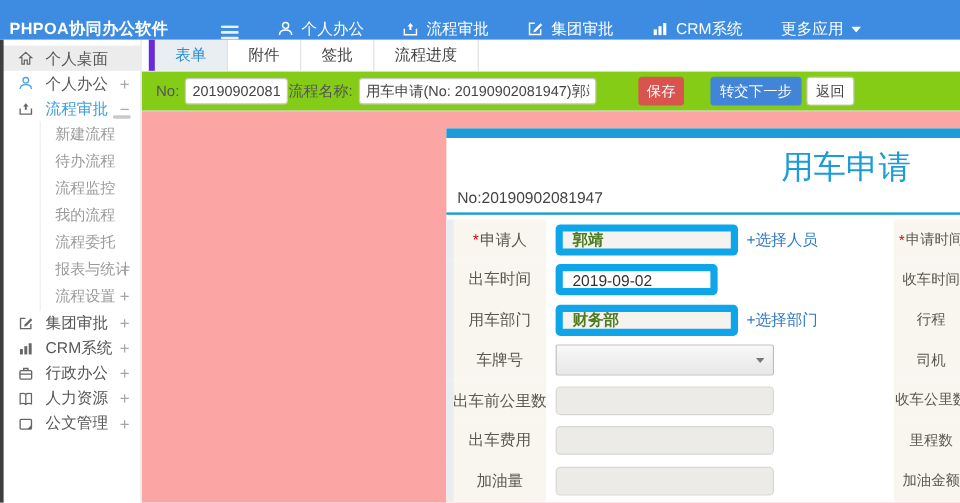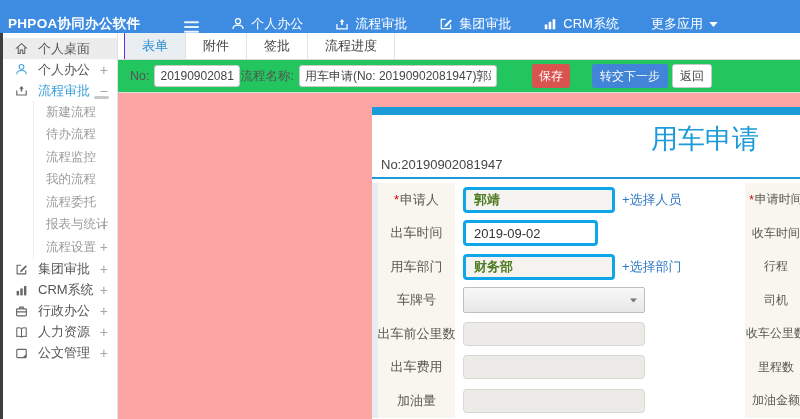--- a/index.html
+++ b/index.html
@@ -38,24 +38,24 @@
               padding-left:12px; font-size:12.5px; color:#9b9b9b; position:relative; cursor:pointer; white-space:nowrap; }
   .expand { position:absolute; right:9px; color:#a6a6a6; font-size:14px; line-height:1; }
   .scroll-thumb { position:absolute; right:8px; top:63px; width:15px; height:3px; background:#c9c9c9;
                   border-radius:2px; z-index:6; }
 
   
   .main { position:absolute; left:118px; top:33px; right:0; bottom:0; }
   .tabbar { height:27px; background:#fff; border-bottom:1px solid #d8d8d8; display:flex; }
   .tab { height:26px; line-height:26px; padding:0 17px; font-size:13px; color:#444;
          border-right:1px solid #e2e2e2; cursor:pointer; white-space:nowrap; }
-  .tab:first-child { border-left:1px solid #6d28d9; margin-left:6px; }
+  .tab:first-child { border-left:5px solid #6d28d9; margin-left:6px; }
   .tab.active { background:#e9eef2; color:#2d8fd0; }
 
-  .toolbar { height:33px; background:#22c55e; border-bottom:1px solid #dddddd; display:flex;
+  .toolbar { height:33px; background:#84cc16; border-bottom:1px solid #dddddd; display:flex;
              align-items:center; padding-left:12px; font-size:12.5px; color:#555; }
   .tb-label { margin-right:5px; white-space:nowrap; }
   .tb-input { height:22px; border:1px solid #c9c9c9; border-radius:3px; font-size:12px; padding:1px 5px;
               color:#444; background:#fff; font-family:inherit; }
   .tb-no { width:86px; }
   .tb-name { width:198px; }
   .btn { height:24px; border:none; border-radius:3px; font-size:12px; padding:0 7px; cursor:pointer;
          color:#fff; font-family:inherit; white-space:nowrap; }
   .btn-save { background:#d9534f; margin-left:35px; }
   .btn-next { background:#4285d8; margin-left:22px; padding:0 8px;text-align:center; }
@@ -70,21 +70,21 @@
   .form-no { font-size:13px; color:#444; padding-left:9px; height:16px; line-height:16px; }
   .divider { border-bottom:2px solid #1b9bd8; margin-top:4px; }
   .form-table { margin-top:4px; }
   .frow { display:flex; height:33.5px; align-items:center; }
   .cell-label { width:83px; align-self:stretch; background:#f8f6ee; display:flex; align-items:center;
                 justify-content:center; font-size:13px; color:#59594f; border-left:6px solid #e9edf1; white-space:nowrap; }
   .cell-field { width:290px; align-self:stretch; display:flex; align-items:center; padding-left:8px; }
   .cell-label2 { width:62px; align-self:stretch; background:#f8f6ee; display:flex; align-items:center;
                  justify-content:center; font-size:12px; color:#59594f; white-space:nowrap; }
   .star { color:#d20000; margin-right:1px; }
-  .inp { height:26px; border:3px solid #0ea5e9; border-radius:4px; padding:0 8px; font-size:13px; font-family:inherit; }
+  .inp { height:26px; border:6px solid #0ea5e9; border-radius:4px; padding:0 8px; font-size:13px; font-family:inherit; }
   .inp-ro { width:152px; background:#f4f3ef; color:#4f7b21; font-weight:bold; }
   .inp-date { width:135px; background:#fff; color:#333; }
   .sel { width:182px; height:26px; border:1px solid #bfbfbf; border-radius:2px;
          background:linear-gradient(#f8f8f8,#e7e7e7); display:flex; align-items:center;
          justify-content:flex-end; padding-right:7px; color:#777; cursor:pointer; }
   .sel .icon svg { width:7px; height:5px; }
   .inp-empty { width:182px; height:24px; background:#ecebe7; border:1px solid #d8d7d2; border-radius:4px; }
   .pick-link { color:#3079c5; font-size:13px; margin-left:7px; text-decoration:none; cursor:pointer; white-space:nowrap; }
 </style>
 </head>

